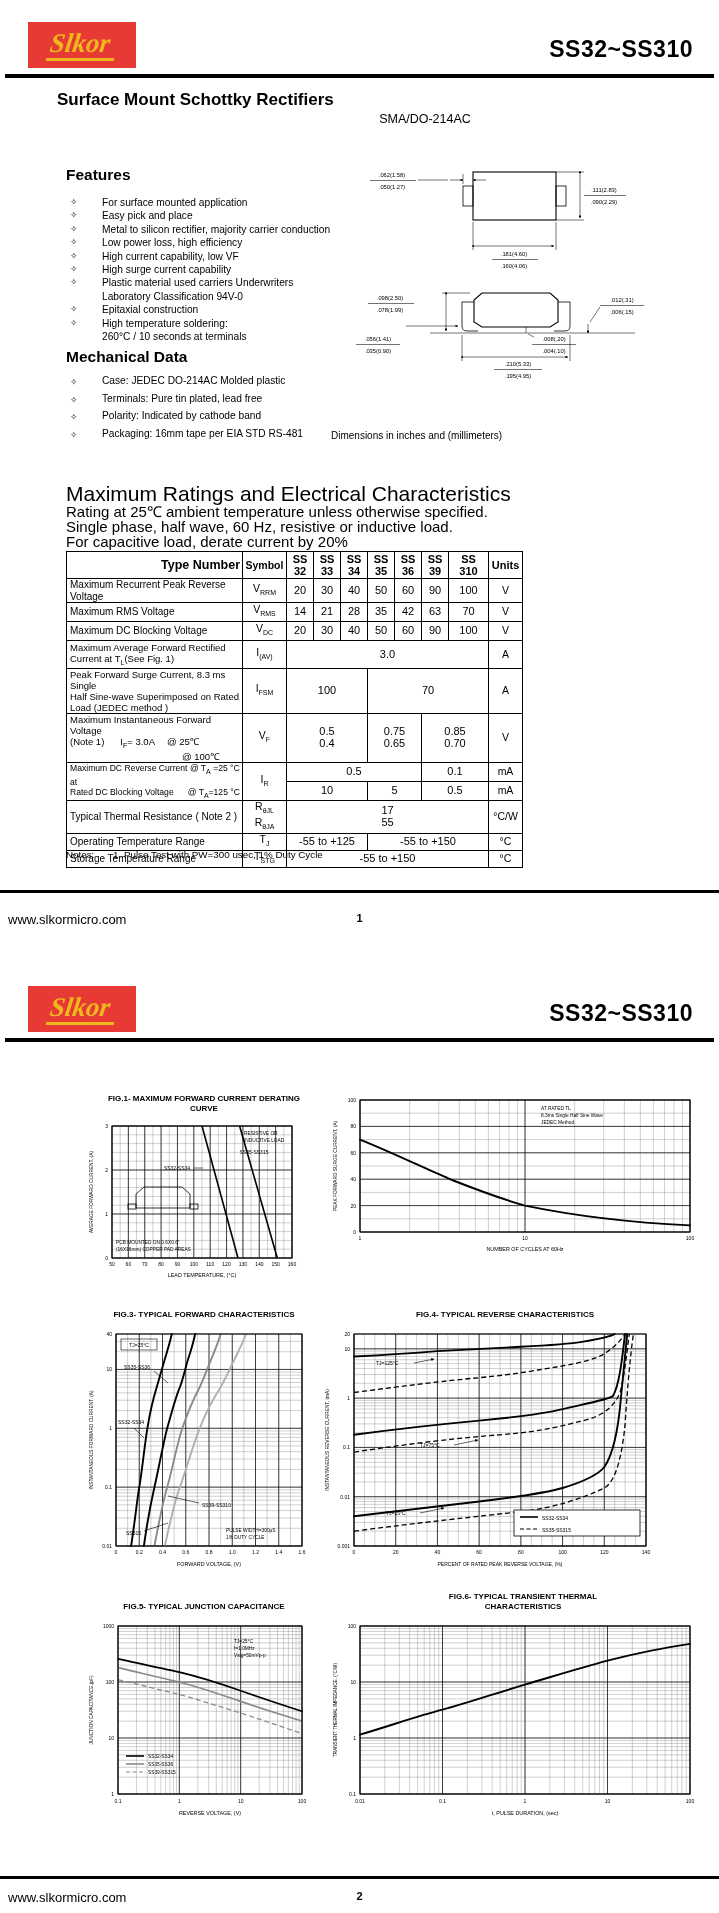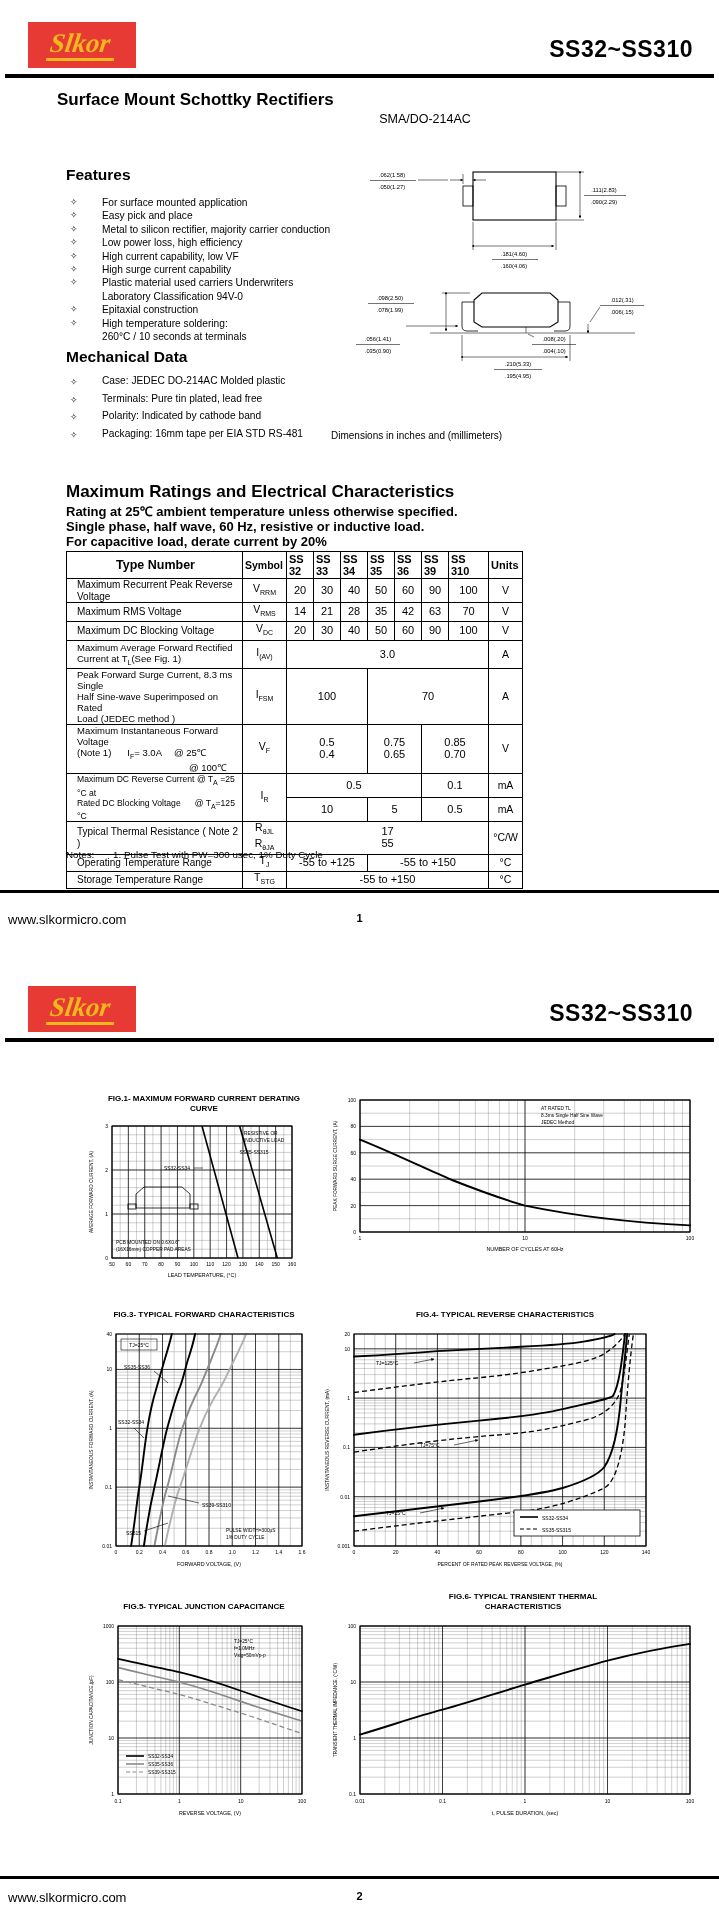--- a/index.html
+++ b/index.html
@@ -11,31 +11,31 @@
   .part{font-size:23px;font-weight:bold;letter-spacing:0.5px;text-align:center;}
   .hrule{background:#000;}
   .h1{font-size:17px;font-weight:bold;}
   .h2{font-size:15.5px;font-weight:bold;}
   .pkgname{font-size:12.5px;font-weight:normal;text-align:center;}
   .fitem{position:relative;padding-left:36px;font-size:10.2px;line-height:13.4px;}
   .fitem .fb{position:absolute;left:4px;top:0;font-size:9px;}
   .fcont:empty{display:none;}
   .mitem{position:relative;padding-left:36px;font-size:10.2px;line-height:17.5px;}
   .mitem .fb{position:absolute;left:4px;top:2px;font-size:9px;}
-  .rhead{font-size:17px;font-weight:bold;}
-  .rsub{font-size:13px;line-height:15.2px;font-weight:bold;}
+  .rhead{font-size:21px;font-weight:normal;}
+  .rsub{font-size:15px;line-height:15.2px;}
   table.rt{border-collapse:collapse;table-layout:fixed;width:456px;}
   .rt td{border:1px solid #000;padding:0 2px;vertical-align:middle;font-size:10px;line-height:11.5px;}
-  .rt tr.th td{font-weight:bold;text-align:left;font-size:11px;line-height:12px;}
-  .rt tr.th td.lbl{text-align:center;font-size:12.5px;padding-left:4px;}
+  .rt tr.th td{font-weight:bold;text-align:center;font-size:11px;line-height:12px;}
+  .rt tr.th td.lbl{text-align:right;font-size:12.5px;padding-left:4px;}
   .rt td.c{text-align:center;font-size:11px;}
   .rt td.sym{text-align:center;font-size:10.5px;}
   .rt td.u{text-align:center;font-size:10.5px;}
   .rt sub{font-size:7px;}
-  .rt td.lbl{padding-left:10px;}
+  .rt td.lbl{padding-left:3px;}
   .rt td.sm{font-size:8.6px;line-height:10px;}
   .rt td.md{font-size:9.5px;line-height:11px;}
   .notes{font-size:9.8px;}
   .site{font-size:13px;}
   .pageno{font-size:11px;font-weight:bold;text-align:center;}
   .frule{background:#000;height:2.5px;}
   .ftitle{font-size:8px;font-weight:bold;text-align:center;line-height:10px;margin-bottom:6px;}
   .pt10{padding-top:10px;}
   .fig{position:absolute;}
   svg text{font-family:"Liberation Sans",sans-serif;fill:#000;font-size:5px;}

